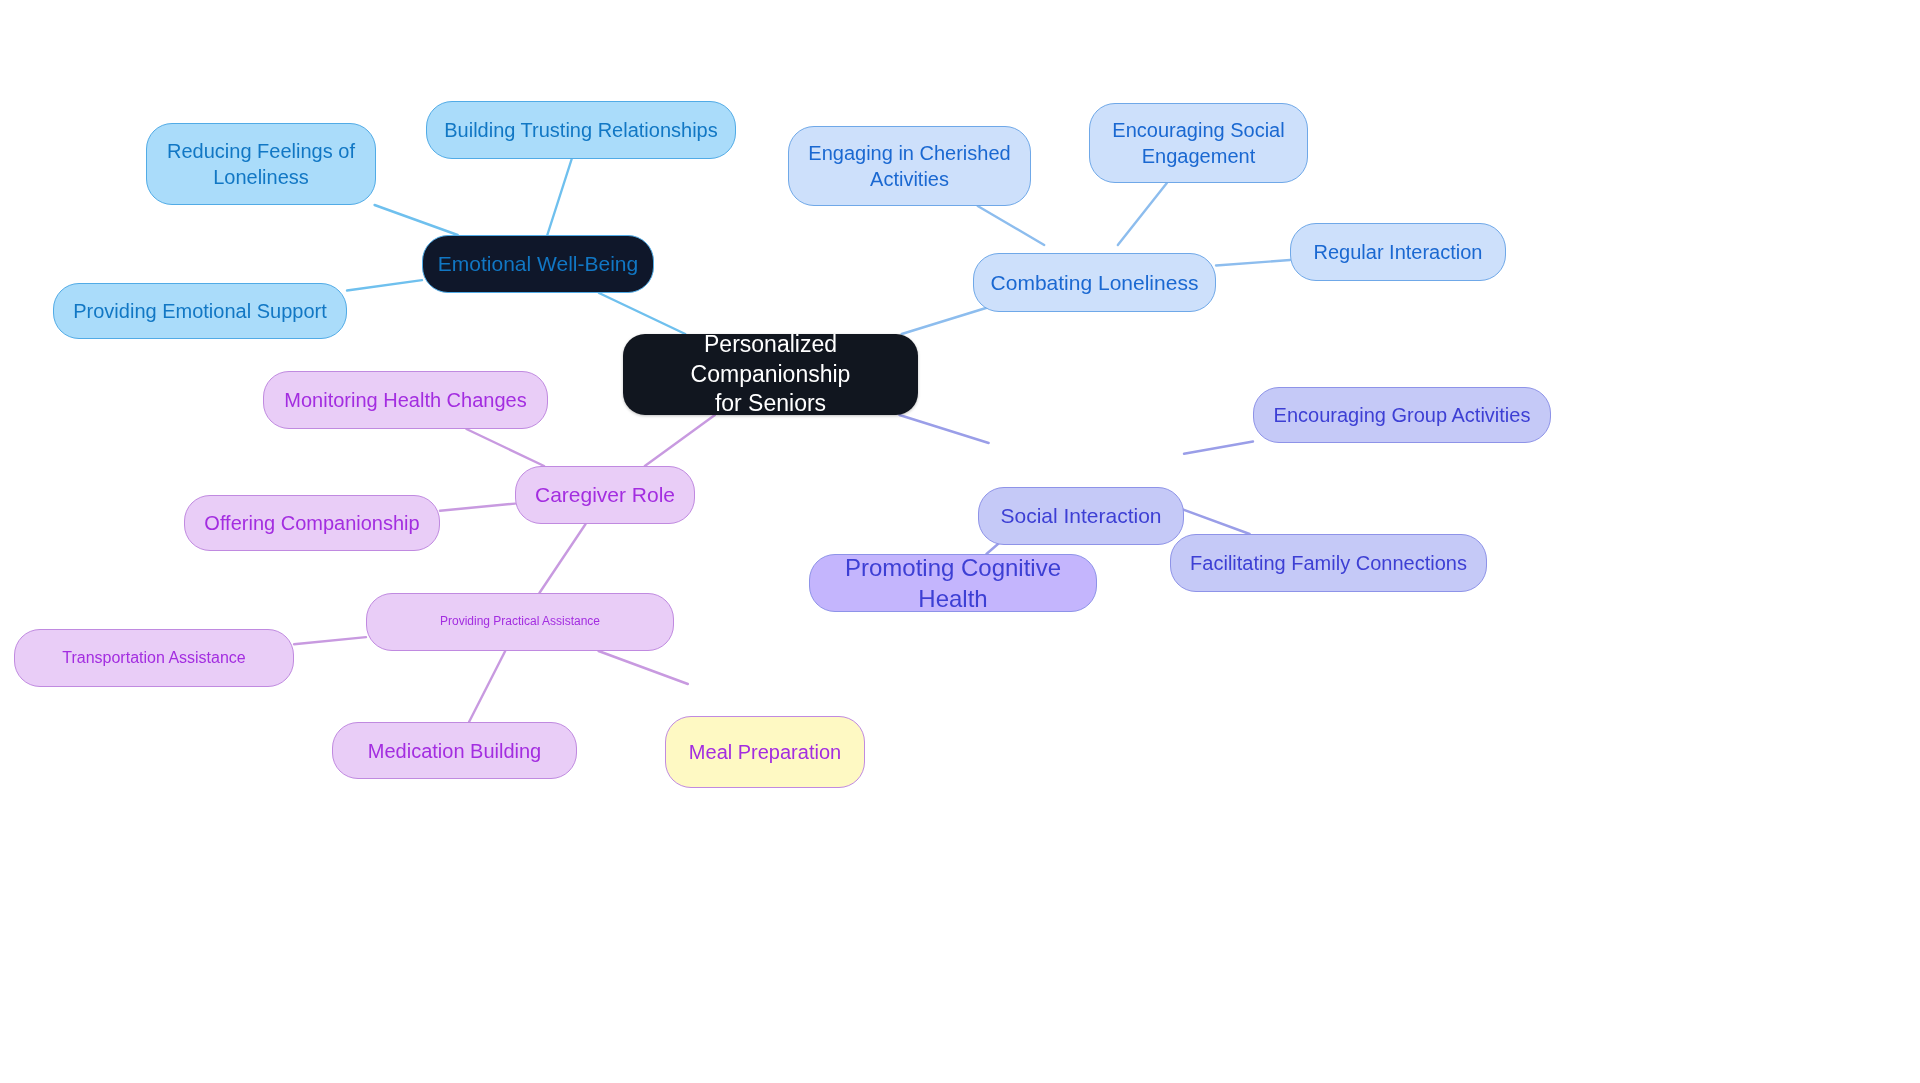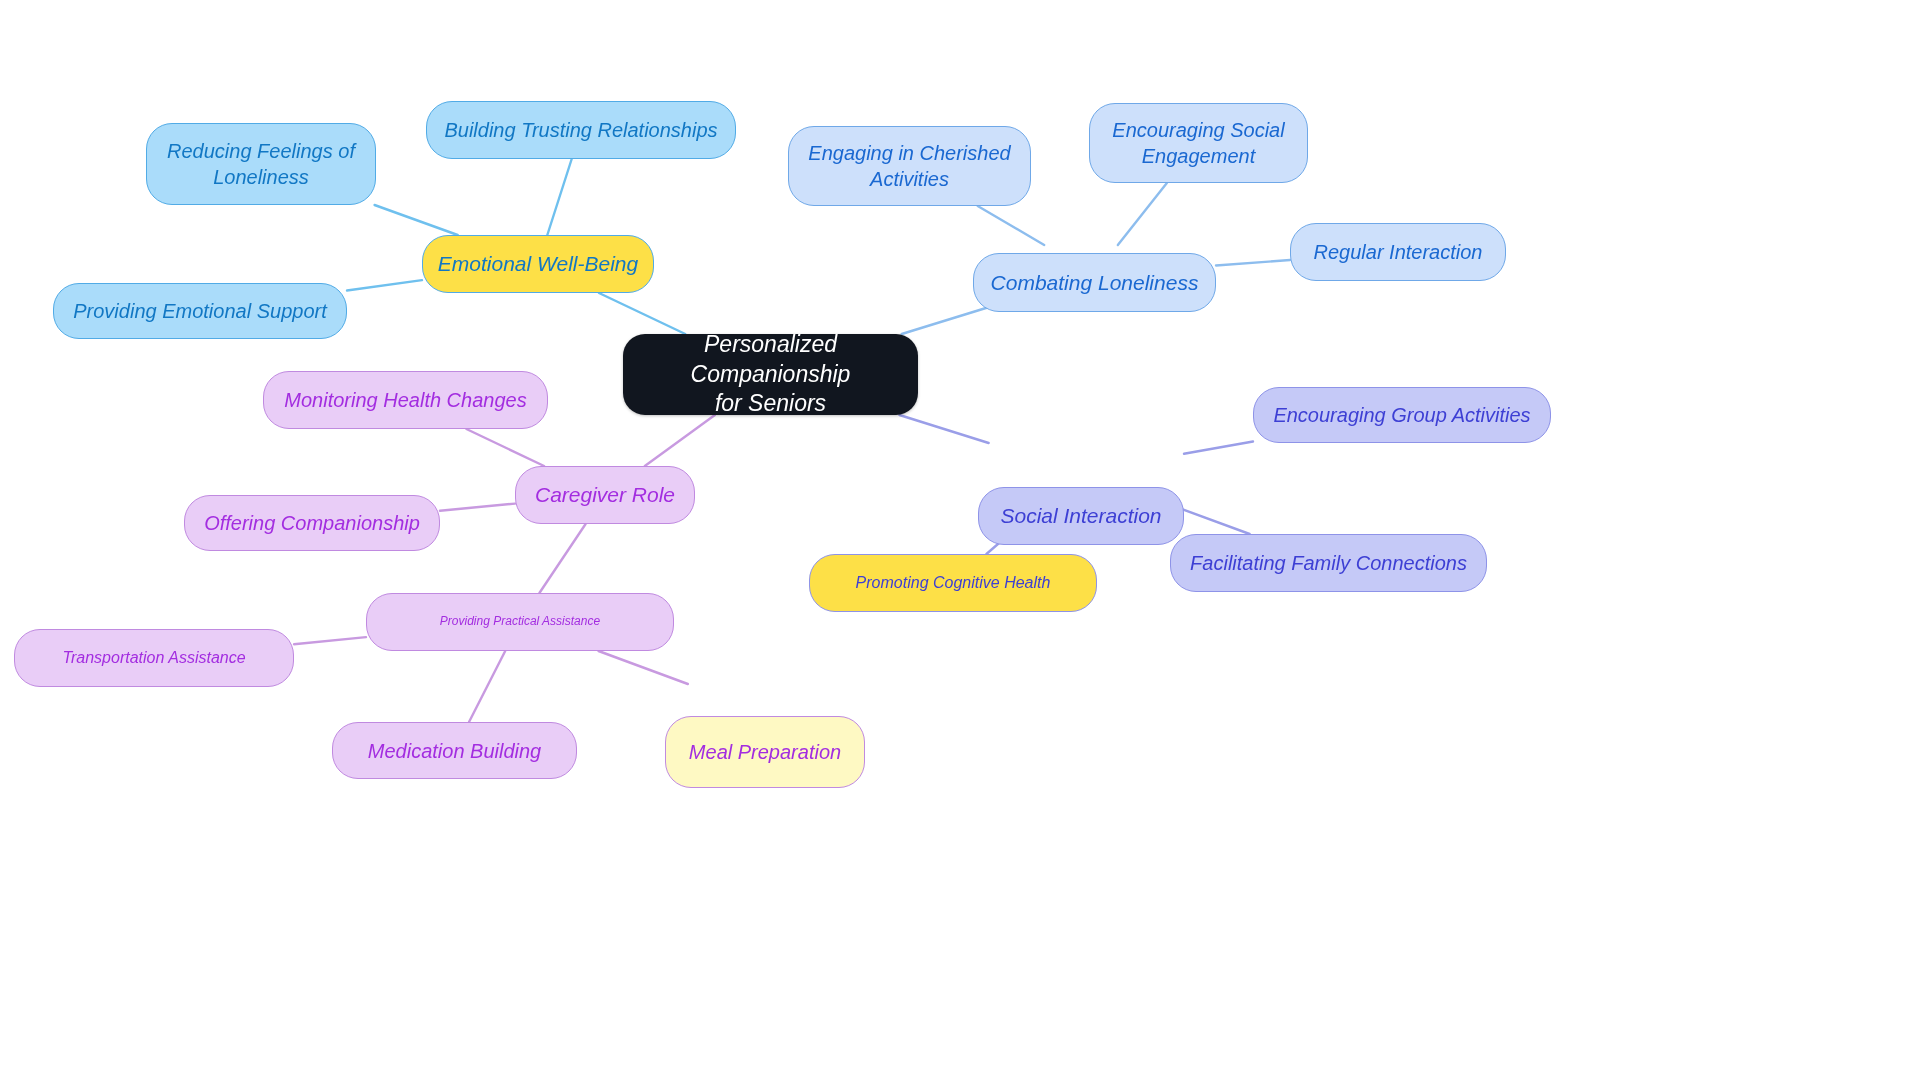--- a/index.html
+++ b/index.html
@@ -33,21 +33,20 @@
     display: flex;
     align-items: center;
     justify-content: center;
     text-align: center;
     border-radius: 26px;
     border-style: solid;
     border-width: 1.5px;
     line-height: 1.3;
     padding: 4px 10px;
     white-space: pre-line;
-    font-style: italic;
   }
   .node.root {
     border-radius: 22px;
     border-width: 0;
     background: #11161f;
     color: #ffffff;
     font-size: 23px;
     box-shadow: 0 1px 3px rgba(0,0,0,.25);
   }
   .node-label {
@@ -76,35 +75,35 @@
       <line x1="544.1" y1="466" x2="466.4" y2="429" stroke="#c89ae0" stroke-width="2.4" stroke-linecap="round"></line>
       <line x1="515" y1="503.6006825938567" x2="440" y2="510.7679180887372" stroke="#c89ae0" stroke-width="2.4" stroke-linecap="round"></line>
       <line x1="585.5905511811023" y1="524" x2="539.4094488188977" y2="593" stroke="#c89ae0" stroke-width="2.4" stroke-linecap="round"></line>
       <line x1="366" y1="637.1475409836065" x2="294" y2="644.2295081967213" stroke="#c89ae0" stroke-width="2.4" stroke-linecap="round"></line>
       <line x1="505.2178988326848" y1="651" x2="469.0272373540856" y2="722" stroke="#c89ae0" stroke-width="2.4" stroke-linecap="round"></line>
       <line x1="598.5082872928177" y1="651" x2="687.8453038674033" y2="684" stroke="#c89ae0" stroke-width="2.4" stroke-linecap="round"></line>
     </svg>
   <div id="node-layer">
       <div class="node root" style="left: 623px; top: 334px; width: 295px; height: 81px; font-size: 23px;"><span class="node-label">Personalized Companionship
 for Seniors</span></div>
-      <div class="node" style="left: 422px; top: 235px; width: 232px; height: 58px; font-size: 21px; background: #fde047; border-color: rgb(81, 171, 230); color: rgb(17, 119, 196);"><span class="node-label">Emotional Well-Being</span></div>
+      <div class="node" style="left: 422px; top: 235px; width: 232px; height: 58px; font-size: 21px; background: #0f172a; border-color: rgb(81, 171, 230); color: rgb(17, 119, 196);"><span class="node-label">Emotional Well-Being</span></div>
       <div class="node" style="left: 146px; top: 123px; width: 230px; height: 82px; font-size: 20px; background: rgb(170, 220, 250); border-color: rgb(81, 171, 230); color: rgb(17, 119, 196);"><span class="node-label">Reducing Feelings of
 Loneliness</span></div>
       <div class="node" style="left: 426px; top: 101px; width: 310px; height: 58px; font-size: 20px; background: rgb(170, 220, 250); border-color: rgb(81, 171, 230); color: rgb(17, 119, 196);"><span class="node-label">Building Trusting Relationships</span></div>
       <div class="node" style="left: 53px; top: 283px; width: 294px; height: 56px; font-size: 20px; background: rgb(170, 220, 250); border-color: rgb(81, 171, 230); color: rgb(17, 119, 196);"><span class="node-label">Providing Emotional Support</span></div>
       <div class="node" style="left: 973px; top: 245px; width: 243px; height: 59px; font-size: 21px; background: rgb(205, 224, 251); border-color: rgb(111, 168, 232); color: rgb(26, 104, 209); margin-top: 8px;"><span class="node-label">Combating Loneliness</span></div>
       <div class="node" style="left: 788px; top: 126px; width: 243px; height: 80px; font-size: 20px; background: rgb(205, 224, 251); border-color: rgb(111, 168, 232); color: rgb(26, 104, 209);"><span class="node-label">Engaging in Cherished
 Activities</span></div>
       <div class="node" style="left: 1089px; top: 103px; width: 219px; height: 80px; font-size: 20px; background: rgb(205, 224, 251); border-color: rgb(111, 168, 232); color: rgb(26, 104, 209); justify-content: center;"><span class="node-label">Encouraging Social
 Engagement</span></div>
       <div class="node" style="left: 1290px; top: 223px; width: 216px; height: 58px; font-size: 20px; background: rgb(205, 224, 251); border-color: rgb(111, 168, 232); color: rgb(26, 104, 209);"><span class="node-label">Regular Interaction</span></div>
       <div class="node" style="left: 978px; top: 443px; width: 206px; height: 58px; font-size: 21px; background: rgb(197, 201, 247); border-color: rgb(142, 147, 232); color: rgb(61, 63, 212); margin-top: 44px;"><span class="node-label">Social Interaction</span></div>
       <div class="node" style="left: 1253px; top: 387px; width: 298px; height: 56px; font-size: 20px; background: rgb(197, 201, 247); border-color: rgb(142, 147, 232); color: rgb(61, 63, 212);"><span class="node-label">Encouraging Group Activities</span></div>
       <div class="node" style="left: 1170px; top: 534px; width: 317px; height: 58px; font-size: 20px; background: rgb(197, 201, 247); border-color: rgb(142, 147, 232); color: rgb(61, 63, 212);"><span class="node-label">Facilitating Family Connections</span></div>
-      <div class="node" style="left: 809px; top: 554px; width: 288px; height: 58px; font-size: 16px; background: #fde047; border-color: rgb(142, 147, 232); color: rgb(61, 63, 212);"><span class="node-label">Promoting Cognitive Health</span></div>
+      <div class="node" style="left: 809px; top: 554px; width: 288px; height: 58px; font-size: 24px; background: #c4b5fd; border-color: rgb(142, 147, 232); color: rgb(61, 63, 212);"><span class="node-label">Promoting Cognitive Health</span></div>
       <div class="node" style="left: 515px; top: 466px; width: 180px; height: 58px; font-size: 21px; background: rgb(233, 205, 247); border-color: rgb(192, 138, 224); color: rgb(163, 45, 224);"><span class="node-label">Caregiver Role</span></div>
       <div class="node" style="left: 263px; top: 371px; width: 285px; height: 58px; font-size: 20px; background: rgb(233, 205, 247); border-color: rgb(192, 138, 224); color: rgb(163, 45, 224);"><span class="node-label">Monitoring Health Changes</span></div>
       <div class="node" style="left: 184px; top: 495px; width: 256px; height: 56px; font-size: 20px; background: rgb(233, 205, 247); border-color: rgb(192, 138, 224); color: rgb(163, 45, 224);"><span class="node-label">Offering Companionship</span></div>
       <div class="node" style="left: 366px; top: 593px; width: 308px; height: 58px; font-size: 12px; background: rgb(233, 205, 247); border-color: rgb(192, 138, 224); color: rgb(163, 45, 224);"><span class="node-label">Providing Practical Assistance</span></div>
       <div class="node" style="left: 14px; top: 629px; width: 280px; height: 58px; font-size: 16px; background: rgb(233, 205, 247); border-color: rgb(192, 138, 224); color: rgb(163, 45, 224);"><span class="node-label">Transportation Assistance</span></div>
       <div class="node" style="left: 332px; top: 722px; width: 245px; height: 57px; font-size: 20px; background: rgb(233, 205, 247); border-color: rgb(192, 138, 224); color: rgb(163, 45, 224);"><span class="node-label">Medication Building</span></div>
       <div class="node" style="left: 665px; top: 716px; width: 200px; height: 72px; font-size: 20px; background: #fef9c3; border-color: rgb(192, 138, 224); color: rgb(163, 45, 224);"><span class="node-label">Meal Preparation</span></div>
     </div>
 </div>
 

